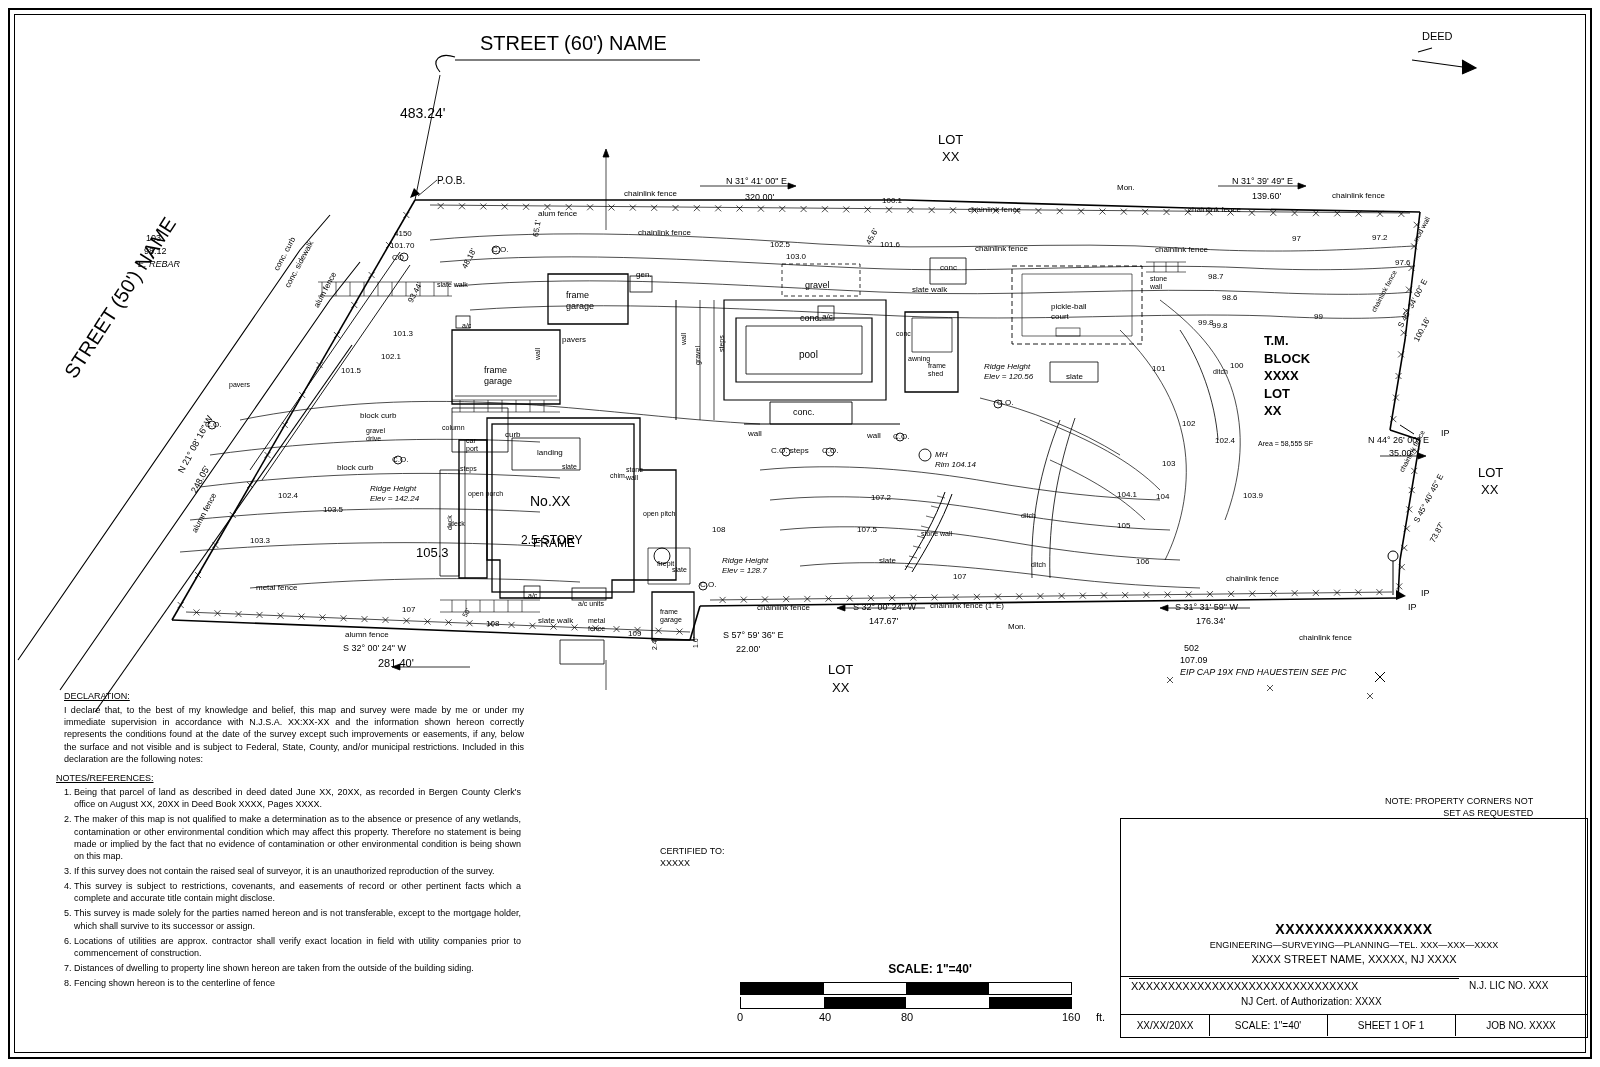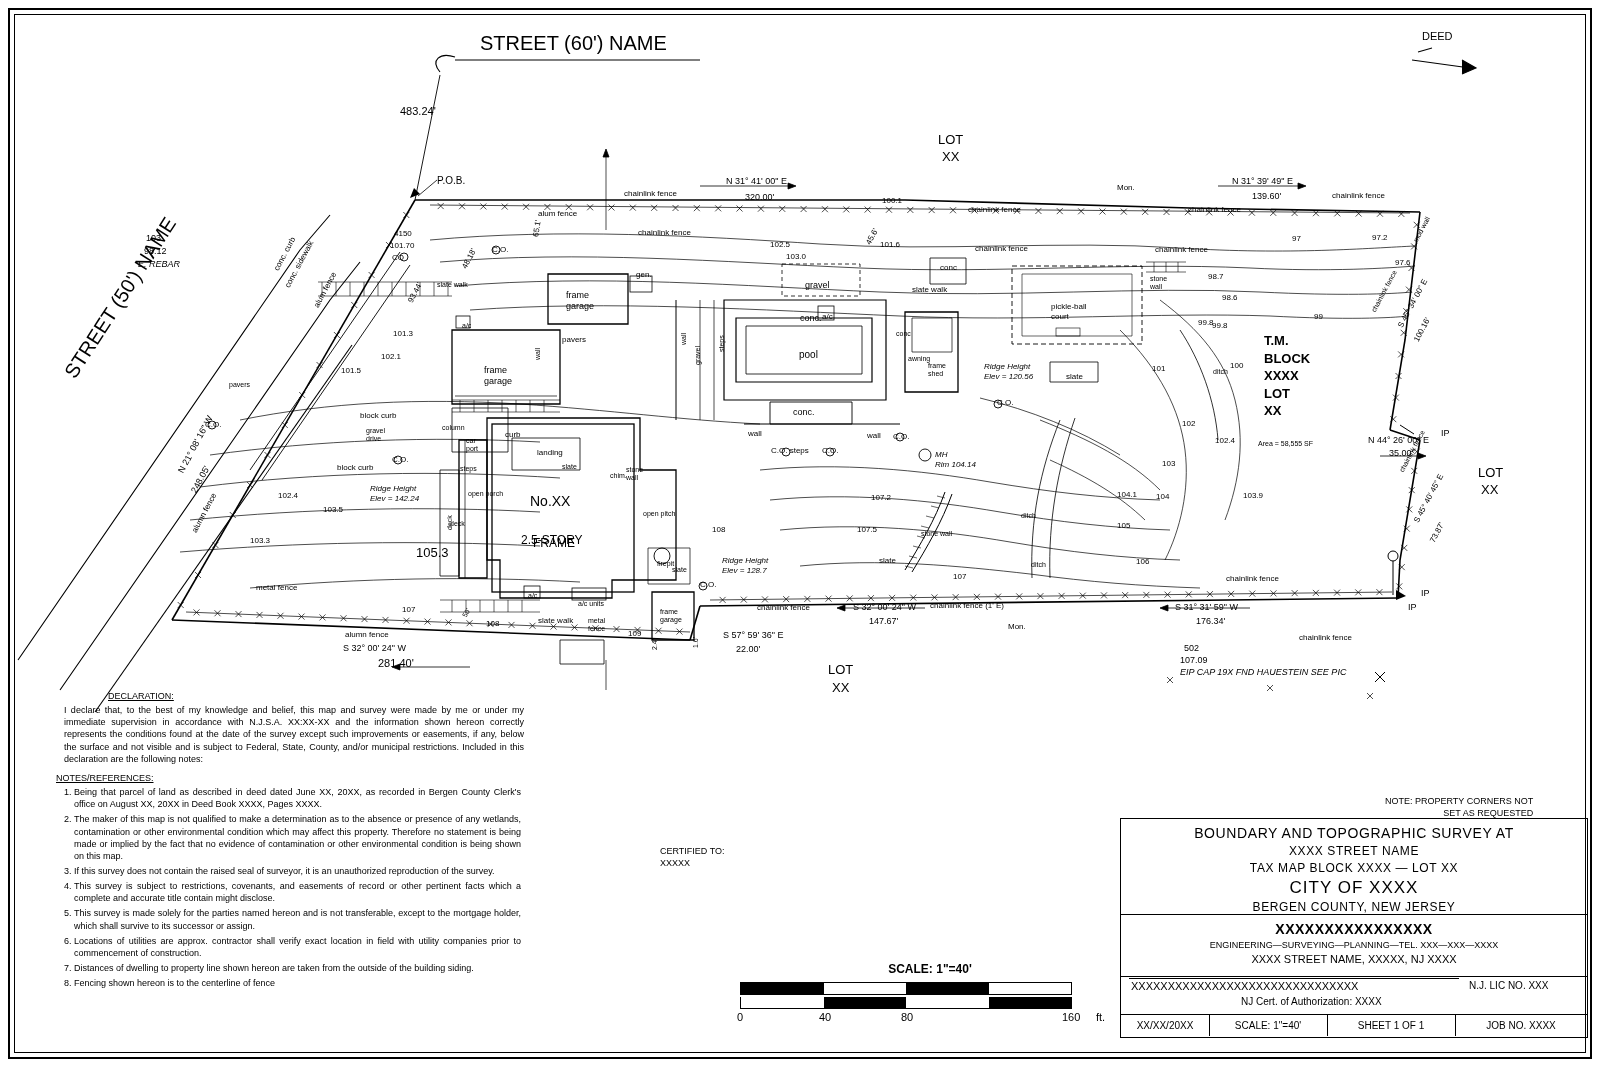--- a/index.html
+++ b/index.html
@@ -390,21 +390,21 @@
         </g>
     </g>
   </svg>
 
   <div id="label-layer">
       <div class="t" style="left: 480px; top: 32px; font-size: 20px;">STREET (60') NAME</div>
       <div class="t" style="left: 1422px; top: 30px; font-size: 11px;">DEED</div>
       <div class="t" style="left: 938px; top: 133px; font-size: 13px;">LOT</div>
       <div class="t" style="left: 942px; top: 150px; font-size: 13px;">XX</div>
       <div class="t" style="left: 437px; top: 175px; font-size: 10px;">P.O.B.</div>
-      <div class="t" style="left: 400px; top: 105px; font-size: 11px;">483.24'</div>
+      <div class="t" style="left: 400px; top: 105px; font-size: 14px;">483.24'</div>
       <div class="t" style="left: 726px; top: 176px; font-size: 9px;">N 31° 41' 00" E</div>
       <div class="t" style="left: 745px; top: 192px; font-size: 9px;">320.00'</div>
       <div class="t" style="left: 882px; top: 196px; font-size: 8px;">100.1</div>
       <div class="t" style="left: 1117px; top: 183px; font-size: 8px;">Mon.</div>
       <div class="t" style="left: 1232px; top: 176px; font-size: 9px;">N 31° 39' 49" E</div>
       <div class="t" style="left: 1252px; top: 191px; font-size: 9px;">139.60'</div>
       <div class="t" style="left: 1332px; top: 191px; font-size: 8px;">chainlink fence</div>
       <div class="t" style="left: 624px; top: 189px; font-size: 8px;">chainlink fence</div>
       <div class="t" style="left: 968px; top: 205px; font-size: 8px;">chainlink fence</div>
       <div class="t" style="left: 1188px; top: 205px; font-size: 8px;">chainlink fence</div>
@@ -579,21 +579,21 @@
       <div class="t" style="left: 694px; top: 365px; font-size: 7px; transform: rotate(-90deg); transform-origin: left top;">gravel</div>
       <div class="t" style="left: 718px; top: 352px; font-size: 7px; transform: rotate(-90deg); transform-origin: left top;">steps</div>
       <div class="t" style="left: 534px; top: 360px; font-size: 7px; transform: rotate(-90deg); transform-origin: left top;">wall</div>
       <div class="t" style="left: 446px; top: 530px; font-size: 7px; transform: rotate(-90deg); transform-origin: left top;">deck</div>
       <div class="t" style="left: 651px; top: 650px; font-size: 7px; transform: rotate(-90deg); transform-origin: left top;">2.4'</div>
       <div class="t" style="left: 692px; top: 648px; font-size: 7px; transform: rotate(-90deg); transform-origin: left top;">1.6'</div>
       <div class="t" style="left: 461px; top: 615px; font-size: 7px; transform: rotate(-62deg); transform-origin: left top;">50'</div>
     </div>
 
   <div class="blk decl" style="left:64px; top:690px;">
-    <div style="text-decoration:underline;margin-left:44px;">DECLARATION:</div>
+    <div style="text-decoration:underline;">DECLARATION:</div>
     <div style="text-align:justify; margin-top:2px;">I declare that, to the best of my knowledge and belief, this map and survey were made by me or under my immediate supervision in accordance with N.J.S.A. XX:XX-XX and the information shown hereon correctly represents the conditions found at the date of the survey except such improvements or easements, if any, below the surface and not visible and is subject to Federal, State, County, and/or municipal restrictions. Included in this declaration are the following notes:</div>
   </div>
 
   <div class="blk notes" style="left:56px; top:772px;">
     <div style="text-decoration:underline;">NOTES/REFERENCES:</div>
     <ol id="notes-list">
         <li>Being that parcel of land as described in deed dated June XX, 20XX, as recorded in Bergen County Clerk's office on August XX, 20XX in Deed Book XXXX, Pages XXXX.</li>
         <li>The maker of this map is not qualified to make a determination as to the absence or presence of any wetlands, contamination or other environmental condition which may affect this property. Therefore no statement is being made or implied by the fact that no evidence of contamination or other environmental condition is being shown on this map.</li>
         <li>If this survey does not contain the raised seal of surveyor, it is an unauthorized reproduction of the survey.</li>
         <li>This survey is subject to restrictions, covenants, and easements of record or other pertinent facts which a complete and accurate title contain might disclose.</li>
@@ -631,27 +631,20 @@
     <div style="position:relative;width:330px;height:14px;margin-top:2px;font-size:11px;">
       <span style="position:absolute;left:-3px;">0</span>
       <span style="position:absolute;left:79px;">40</span>
       <span style="position:absolute;left:161px;">80</span>
       <span style="position:absolute;left:322px;">160</span>
       <span style="position:absolute;left:356px;">ft.</span>
     </div>
   </div>
 
   <div class="titleblock" style="left:1120px; top:818px; width:466px; height:218px;">
-    <div style="position:absolute;left:0;top:0;width:466px;height:96px;border-bottom:1px solid #000;box-sizing:border-box;padding-top:6px;text-align:center;font-family:'Liberation Sans',sans-serif;">
-      <div style="font-size:14px;letter-spacing:0.6px;">BOUNDARY AND TOPOGRAPHIC SURVEY AT</div>
-      <div style="font-size:12px;letter-spacing:0.6px;margin-top:3px;">XXXX STREET NAME</div>
-      <div style="font-size:12px;letter-spacing:0.6px;margin-top:3px;">TAX MAP BLOCK XXXX  —  LOT XX</div>
-      <div style="font-size:17px;letter-spacing:1px;margin-top:3px;">CITY OF XXXX</div>
-      <div style="font-size:12px;letter-spacing:0.6px;margin-top:2px;">BERGEN COUNTY, NEW JERSEY</div>
-    </div>
     <div style="position:absolute;left:0;top:96px;width:466px;height:62px;border-bottom:1px solid #000;box-sizing:border-box;padding-top:6px;text-align:center;">
       <div style="font-size:14px;font-weight:bold;letter-spacing:0.5px;">XXXXXXXXXXXXXXXX</div>
       <div style="font-size:9px;margin-top:3px;">ENGINEERING—SURVEYING—PLANNING—TEL. XXX—XXX—XXXX</div>
       <div style="font-size:11px;margin-top:3px;">XXXX STREET NAME, XXXXX, NJ XXXX</div>
     </div>
     <div style="position:absolute;left:0;top:158px;width:466px;height:38px;border-bottom:1px solid #000;box-sizing:border-box;">
       <div style="position:absolute;left:8px;top:1px;width:330px;border-bottom:1px solid #000;"></div>
       <div style="position:absolute;left:10px;top:3px;font-size:11px;">XXXXXXXXXXXXXXXXXXXXXXXXXXXXXXX</div>
       <div style="position:absolute;left:348px;top:3px;font-size:10px;">N.J. LIC NO. XXX</div>
       <div style="position:absolute;left:120px;top:19px;font-size:10px;">NJ Cert. of Authorization: XXXX</div>

